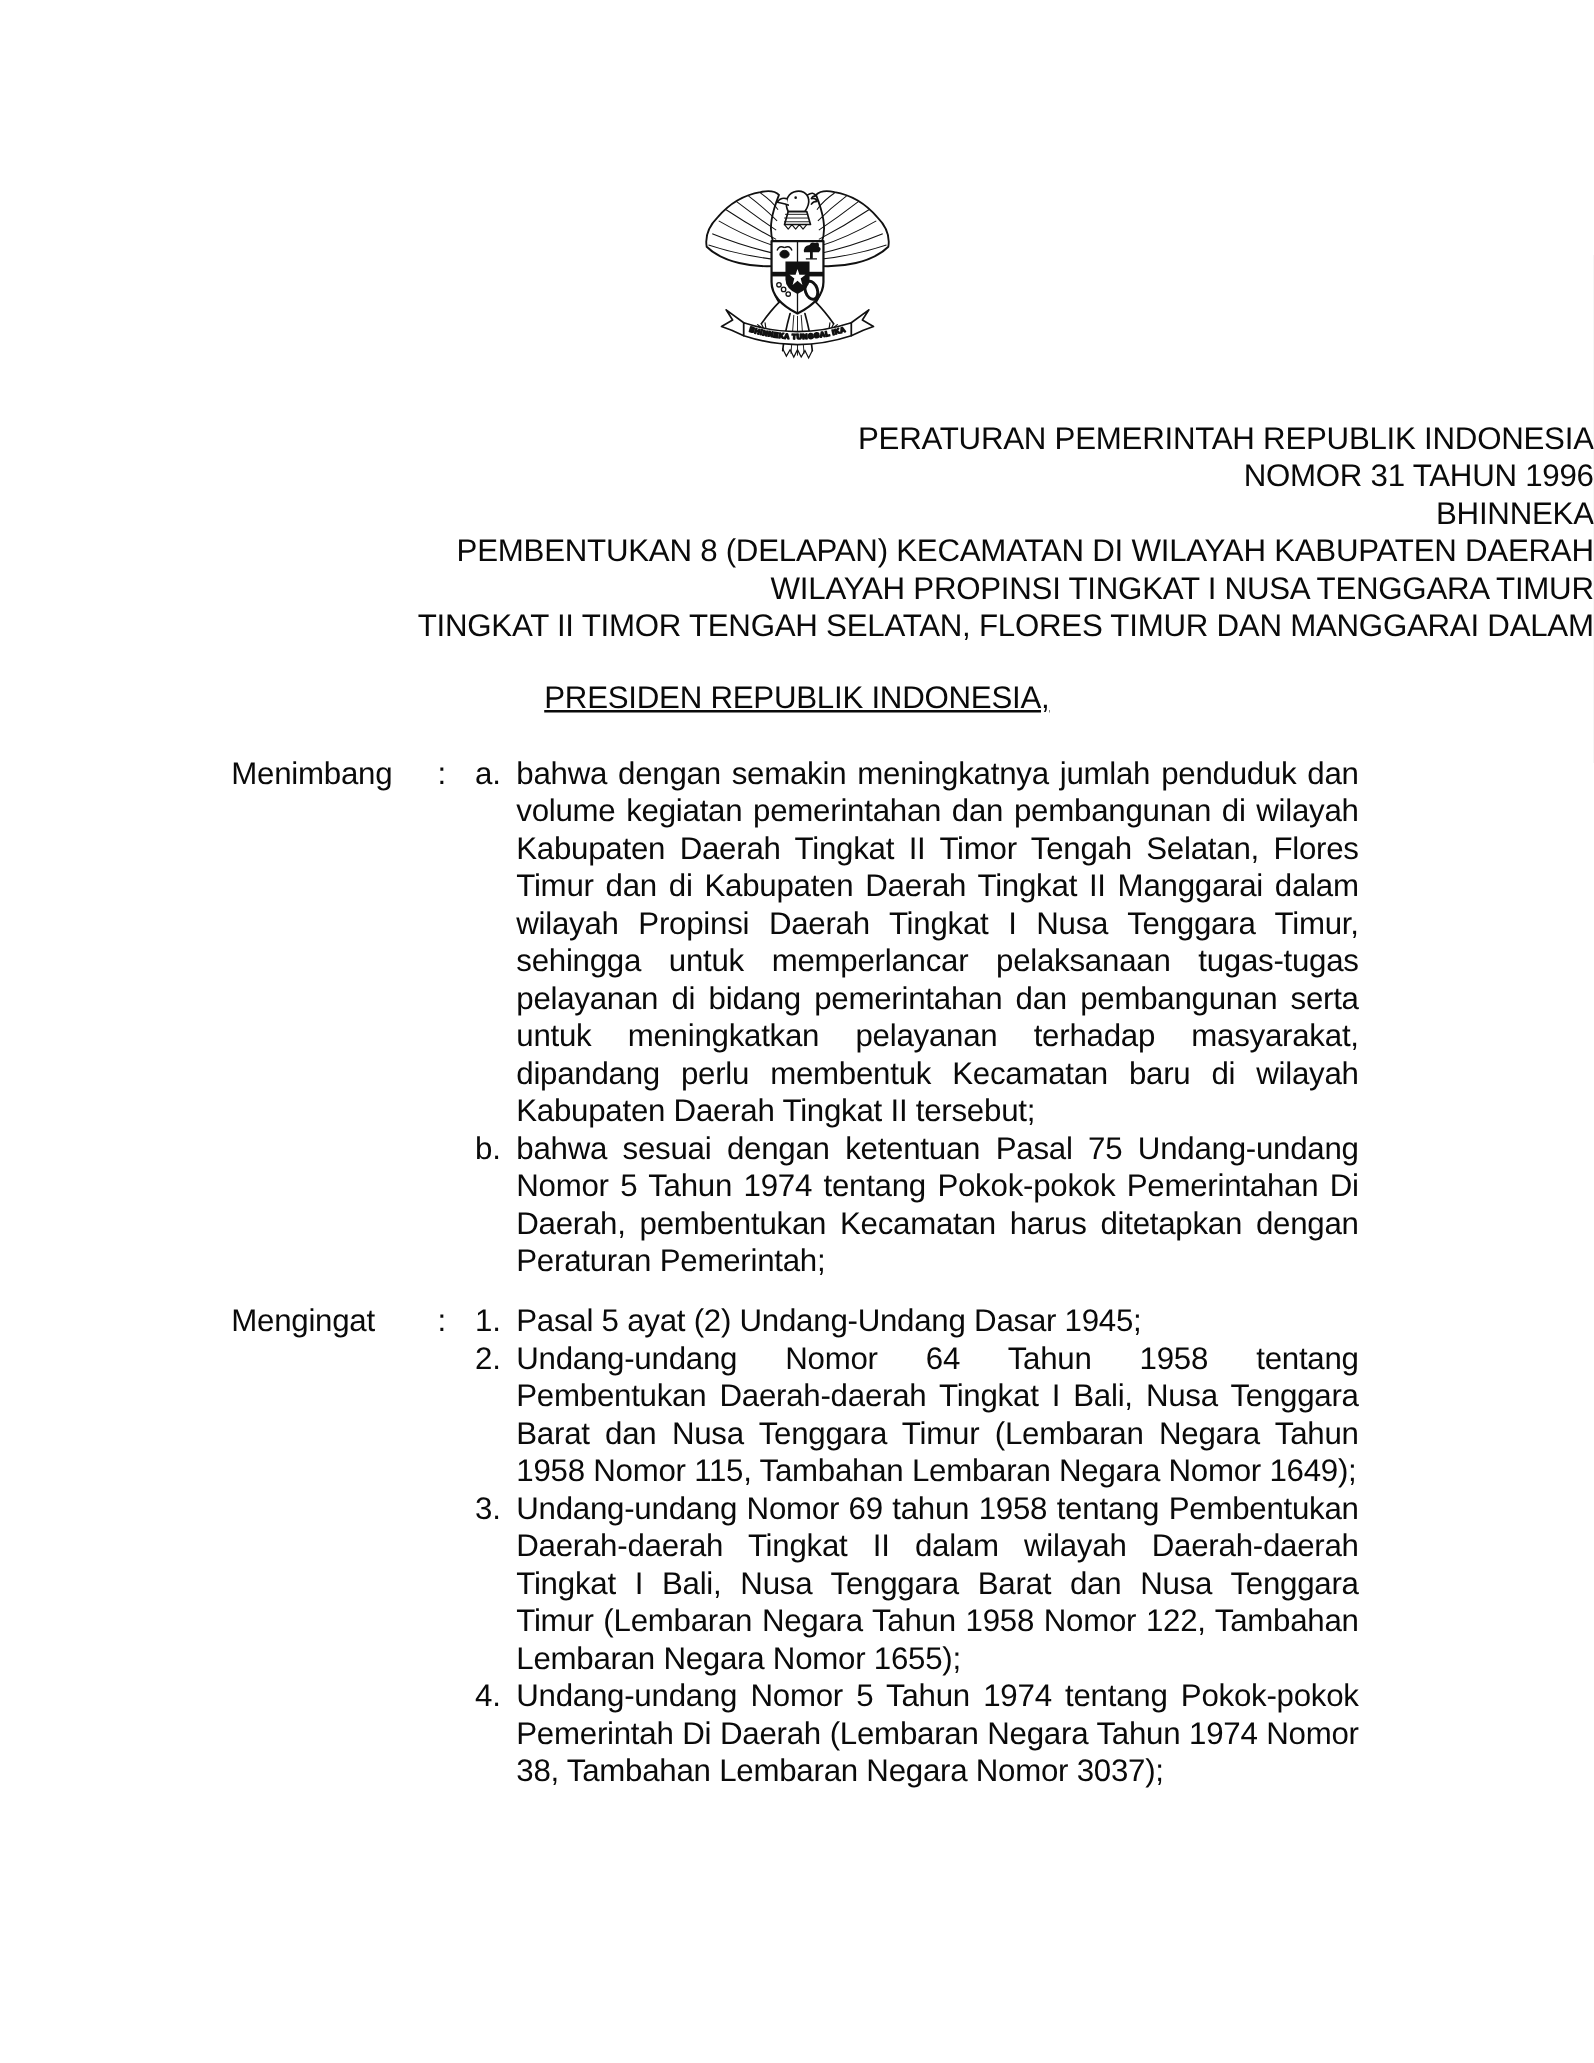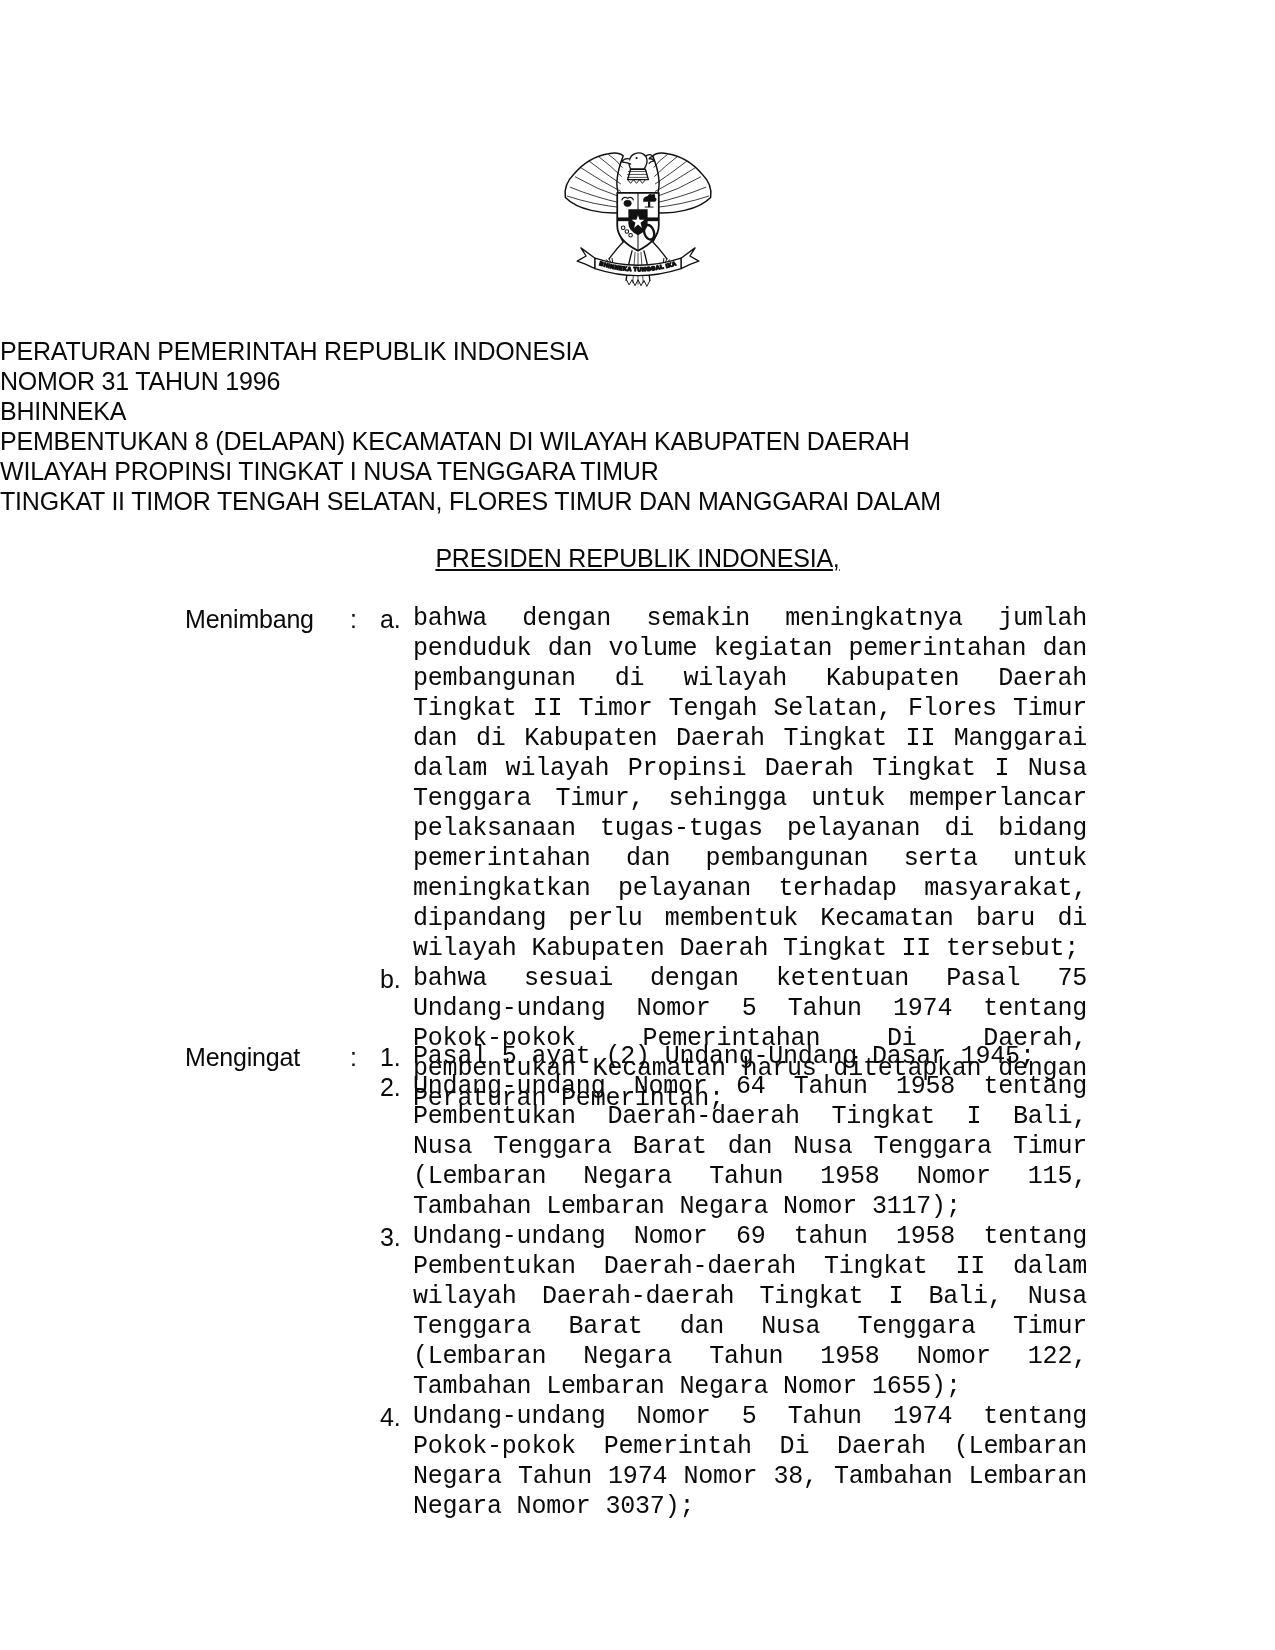--- a/index.html
+++ b/index.html
@@ -17,38 +17,38 @@
     overflow:hidden;
   }
   .emblem {
     position:absolute; top:147px; left:50%;
     transform:translateX(-50%);
     width:164px; height:152px;
   }
   .emblem svg { width:100%; height:100%; }
   .title-block {
     position:absolute; top:336px; left:0; width:100%;
-    text-align:left;
+    text-align:right;
   }
   .issuer {
     position:absolute; top:543px; left:0; width:100%;
     text-align:center;
     text-decoration:underline;
   }
   .clause {
     position:absolute; left:185px; width:902px;
     display:grid;
     grid-template-columns:165px 30px auto;
     align-items:start;
   }
   .clause-menimbang { top:604px; }
   .clause-mengingat { top:1042px; }
   .citems { display:flex; flex-direction:column; }
   .item { display:grid; grid-template-columns:33px 674px; }
-  .itext { text-align:justify; text-align-last:left;font-family:Liberation Mono, monospace; }
+  .itext { text-align:justify; text-align-last:left; }
   .motto-text {
     font-family:"Liberation Sans", sans-serif;
     font-size:7.6px; font-weight:bold; letter-spacing:0.6px;
     fill:#111;
   }
 </style>
 </head>
 <body>
 
 <div class="page">
@@ -173,21 +173,21 @@
   <section class="clause clause-mengingat">
     <div class="clabel">Mengingat</div>
     <div class="ccolon">:</div>
     <div class="citems">
       <div class="item">
         <div class="marker">1.</div>
         <div class="itext">Pasal 5 ayat (2) Undang-Undang Dasar 1945;</div>
       </div>
       <div class="item">
         <div class="marker">2.</div>
-        <div class="itext">Undang-undang Nomor 64 Tahun 1958 tentang Pembentukan Daerah-daerah Tingkat I Bali, Nusa Tenggara Barat dan Nusa Tenggara Timur (Lembaran Negara Tahun 1958 Nomor 115, Tambahan Lembaran Negara Nomor 3117);</div>
+        <div class="itext">Undang-undang Nomor 64 Tahun 1958 tentang Pembentukan Daerah-daerah Tingkat I Bali, Nusa Tenggara Barat dan Nusa Tenggara Timur (Lembaran Negara Tahun 1958 Nomor 115, Tambahan Lembaran Negara Nomor 1649);</div>
       </div>
       <div class="item">
         <div class="marker">3.</div>
         <div class="itext">Undang-undang Nomor 69 tahun 1958 tentang Pembentukan Daerah-daerah Tingkat II dalam wilayah Daerah-daerah Tingkat I Bali, Nusa Tenggara Barat dan Nusa Tenggara Timur (Lembaran Negara Tahun 1958 Nomor 122, Tambahan Lembaran Negara Nomor 1655);</div>
       </div>
       <div class="item">
         <div class="marker">4.</div>
         <div class="itext">Undang-undang Nomor 5 Tahun 1974 tentang Pokok-pokok Pemerintah Di Daerah (Lembaran Negara Tahun 1974 Nomor 38, Tambahan Lembaran Negara Nomor 3037);</div>
       </div>
     </div>

